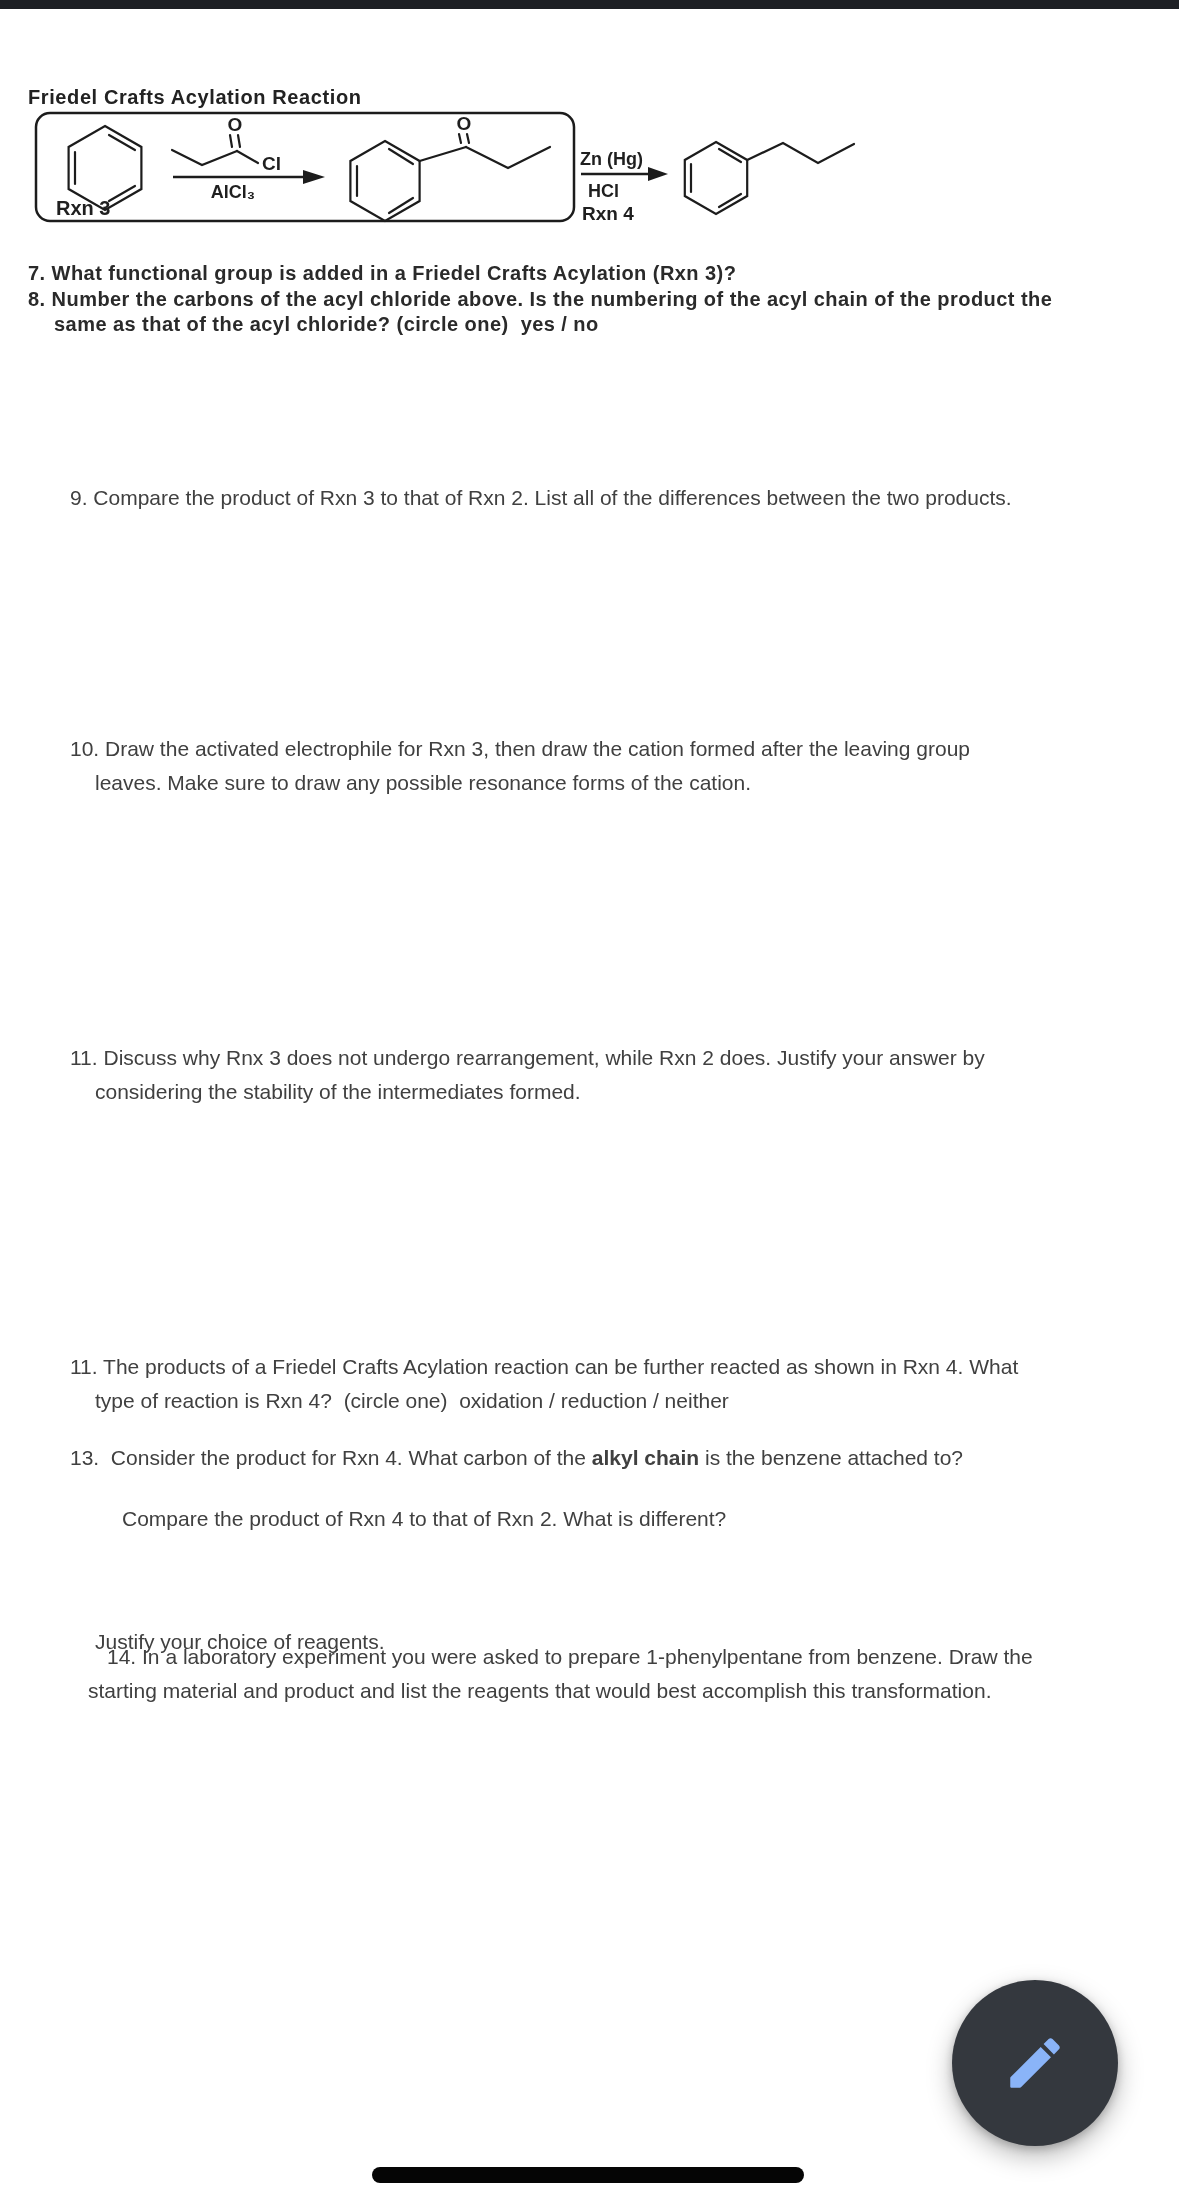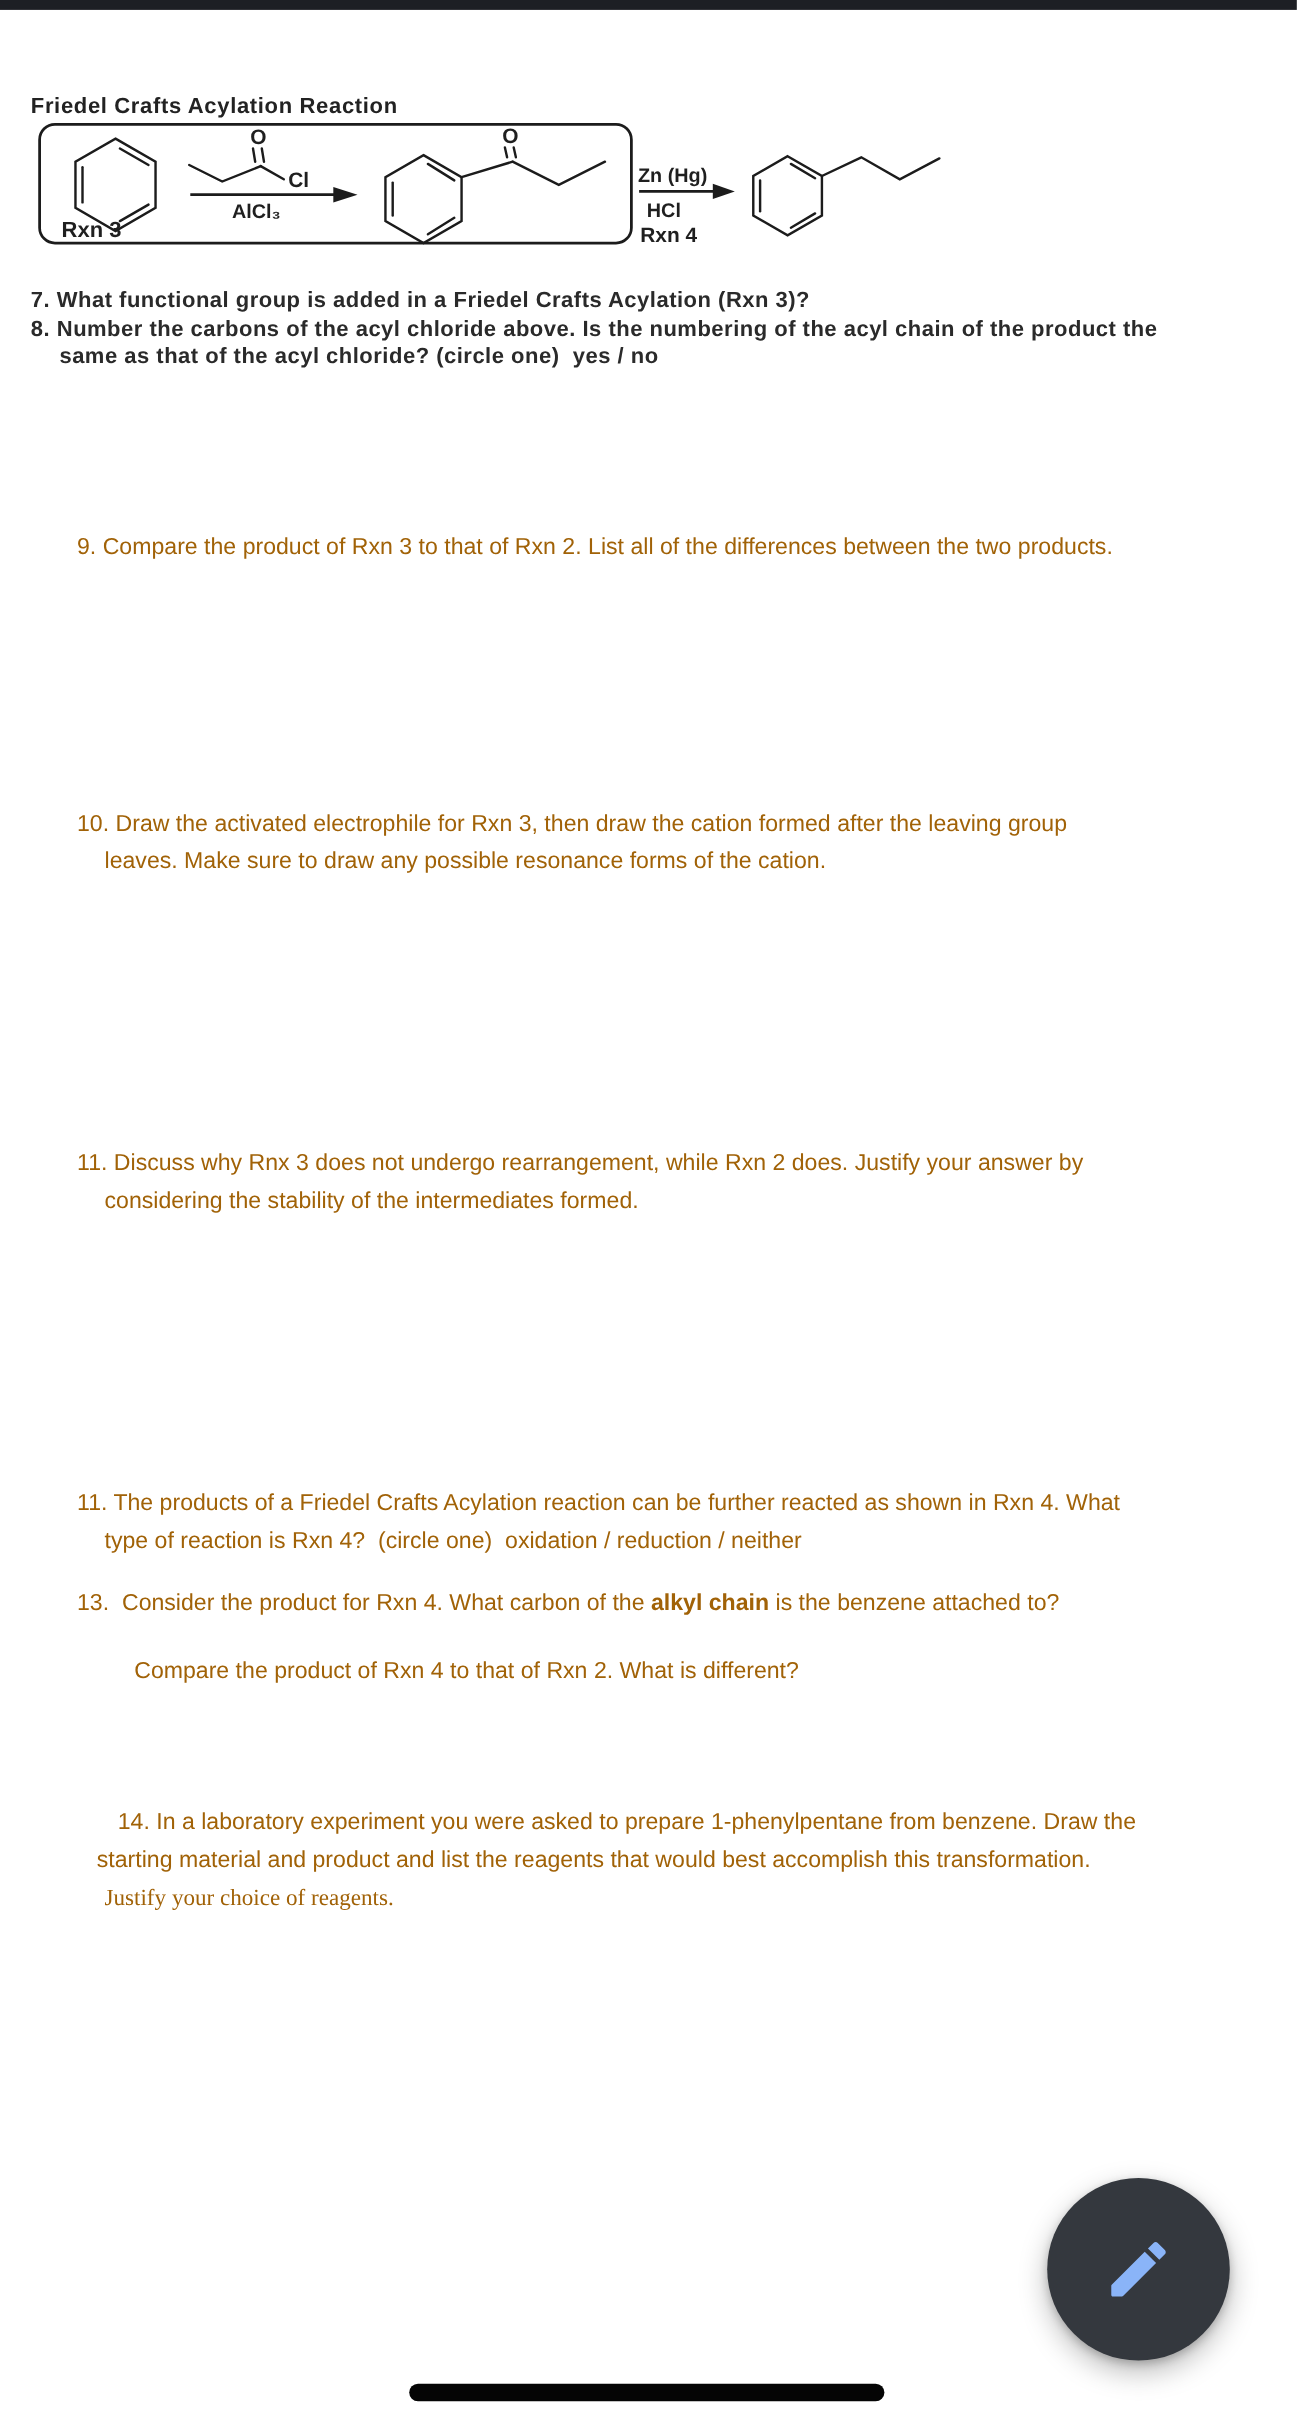--- a/index.html
+++ b/index.html
@@ -12,21 +12,21 @@
   }
   
   .scan{filter:blur(0.35px);}
   .doc-title{
     position:absolute;left:28px;top:86px;font-size:20px;font-weight:700;
     letter-spacing:0.6px;color:#222;white-space:pre;
   }
   .scheme-svg{position:absolute;left:0;top:108px;}
   .scheme-svg text{fill:#1f1f1f;}
   .qline{
-    position:absolute;font-size:21px;line-height:24px;white-space:pre;color:#a16207;
+    position:absolute;font-size:21px;line-height:24px;white-space:pre;color:#404040;
   }
   .qbold{
     font-size:20px;font-weight:700;letter-spacing:0.45px;color:#2a2a2a;
   }
   .qbold-seg{font-weight:700;}
   .fab{
     position:absolute;left:952px;top:1980px;width:166px;height:166px;border-radius:50%;
     background:#34383e;display:flex;align-items:center;justify-content:center;
     box-shadow:0 10px 26px rgba(0,0,0,0.28), 0 3px 8px rgba(0,0,0,0.20);
     cursor:pointer;
@@ -112,21 +112,21 @@
 <div class="qline" style="left:95px;top:1080px;">considering the stability of the intermediates formed.</div>
 
 <div class="qline" style="left:70px;top:1355px;">11. The products of a Friedel Crafts Acylation reaction can be further reacted as shown in Rxn 4. What</div>
 <div class="qline" style="left:95px;top:1389px;">type of reaction is Rxn 4?  (circle one)  oxidation / reduction / neither</div>
 
 <div class="qline" style="left:70px;top:1446px;"><span>13.  Consider the product for Rxn 4. What carbon of the </span><span class="qbold-seg">alkyl chain</span><span> is the benzene attached to?</span></div>
 <div class="qline" style="left:95px;top:1507px;margin-left:27px;">Compare the product of Rxn 4 to that of Rxn 2. What is different?</div>
 
 <div class="qline" style="left:70px;top:1645px;margin-left:37px;">14. In a laboratory experiment you were asked to prepare 1-phenylpentane from benzene. Draw the</div>
 <div class="qline" style="left:88px;top:1679px;">starting material and product and list the reagents that would best accomplish this transformation.</div>
-<div class="qline" style="left:95px;top:1713px;font-family:Liberation Serif, serif;">Justify your choice of reagents.</div>
+<div class="qline" style="left:95px;top:1630px;">Justify your choice of reagents.</div>
 
 <div class="fab">
   <svg width="66" height="66" viewBox="0 0 24 24">
     <path fill="#8ab4f8" d="M3 17.46v3.04c0 .28.22.5.5.5h3.04c.13 0 .26-.05.35-.15L17.81 9.94l-3.75-3.75L3.15 17.1c-.1.1-.15.22-.15.36zM20.71 7.04c.39-.39.39-1.02 0-1.41l-2.34-2.34c-.39-.39-1.02-.39-1.41 0l-1.83 1.83 3.75 3.75 1.83-1.83z"></path>
   </svg>
 </div>
 
 <div class="home-indicator"></div>
 
 </body></html>

